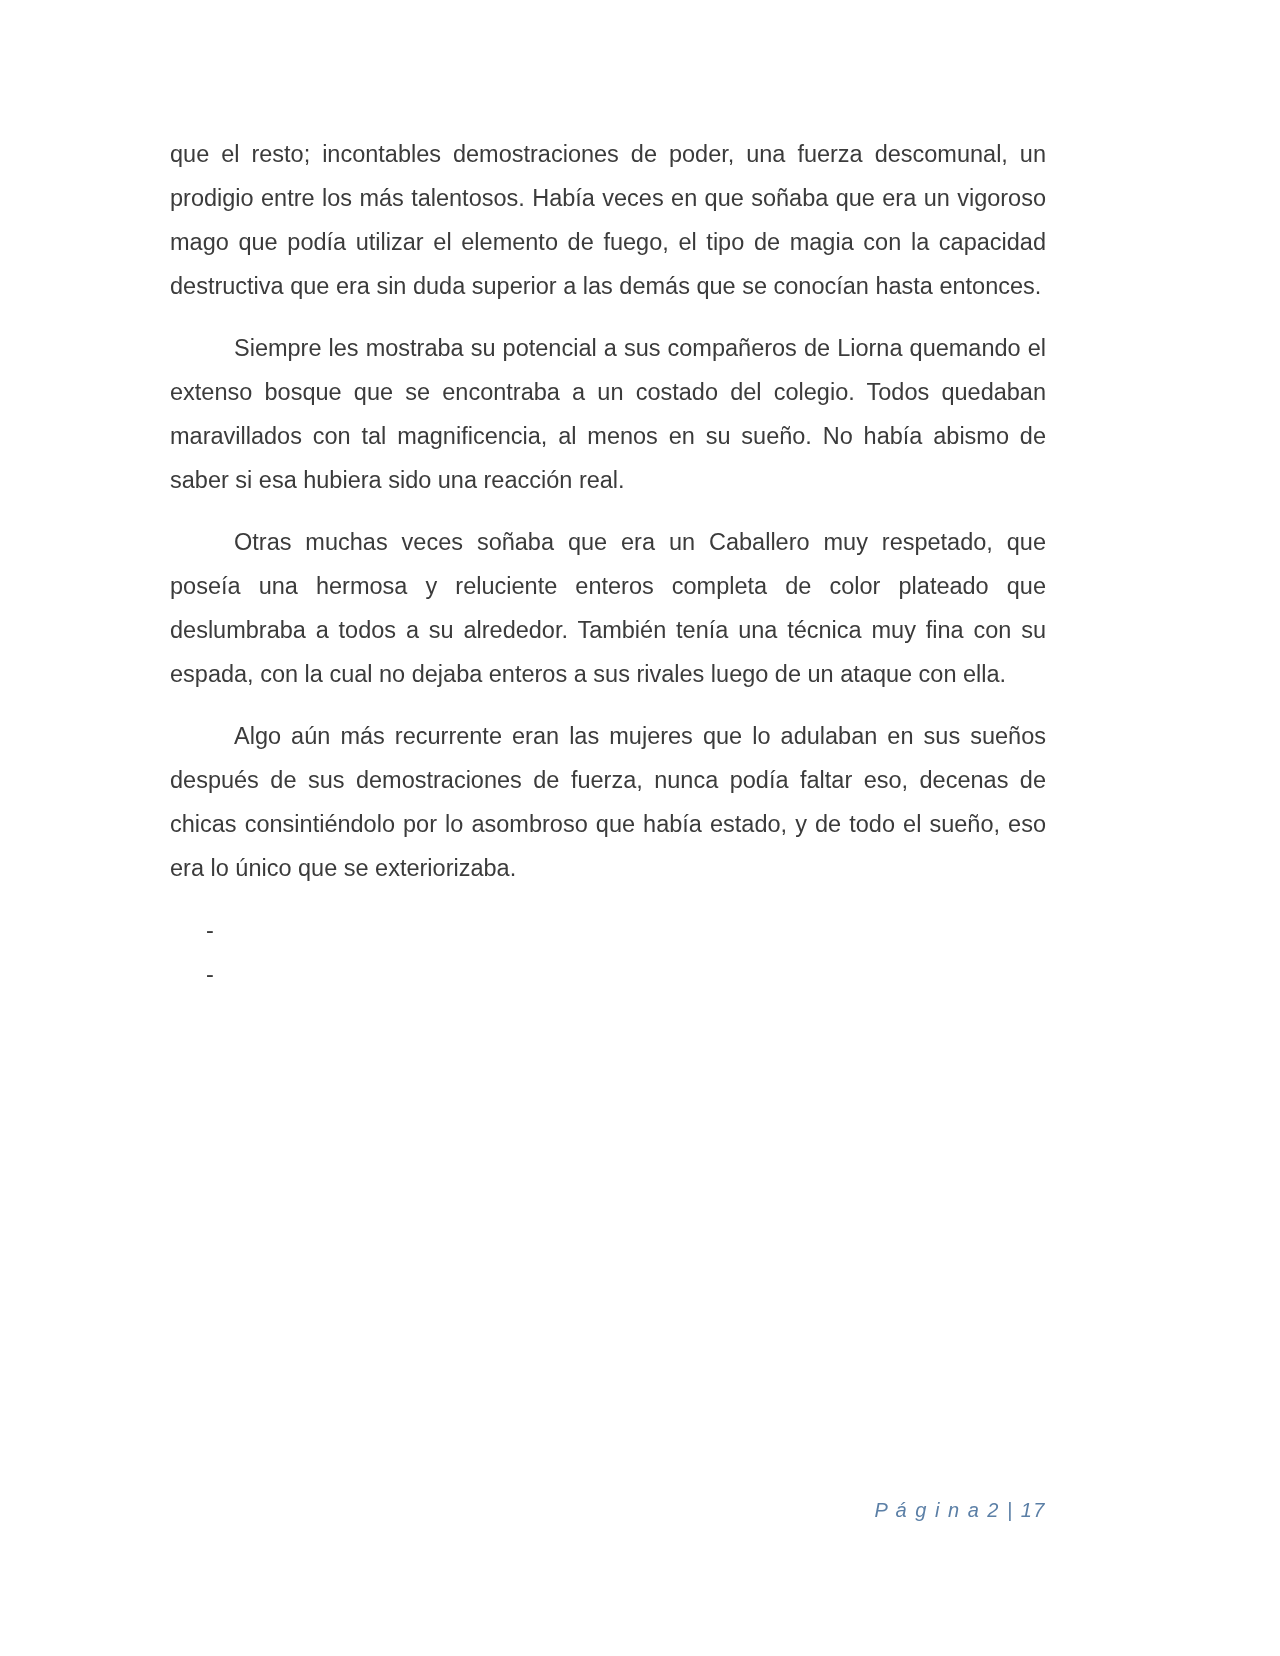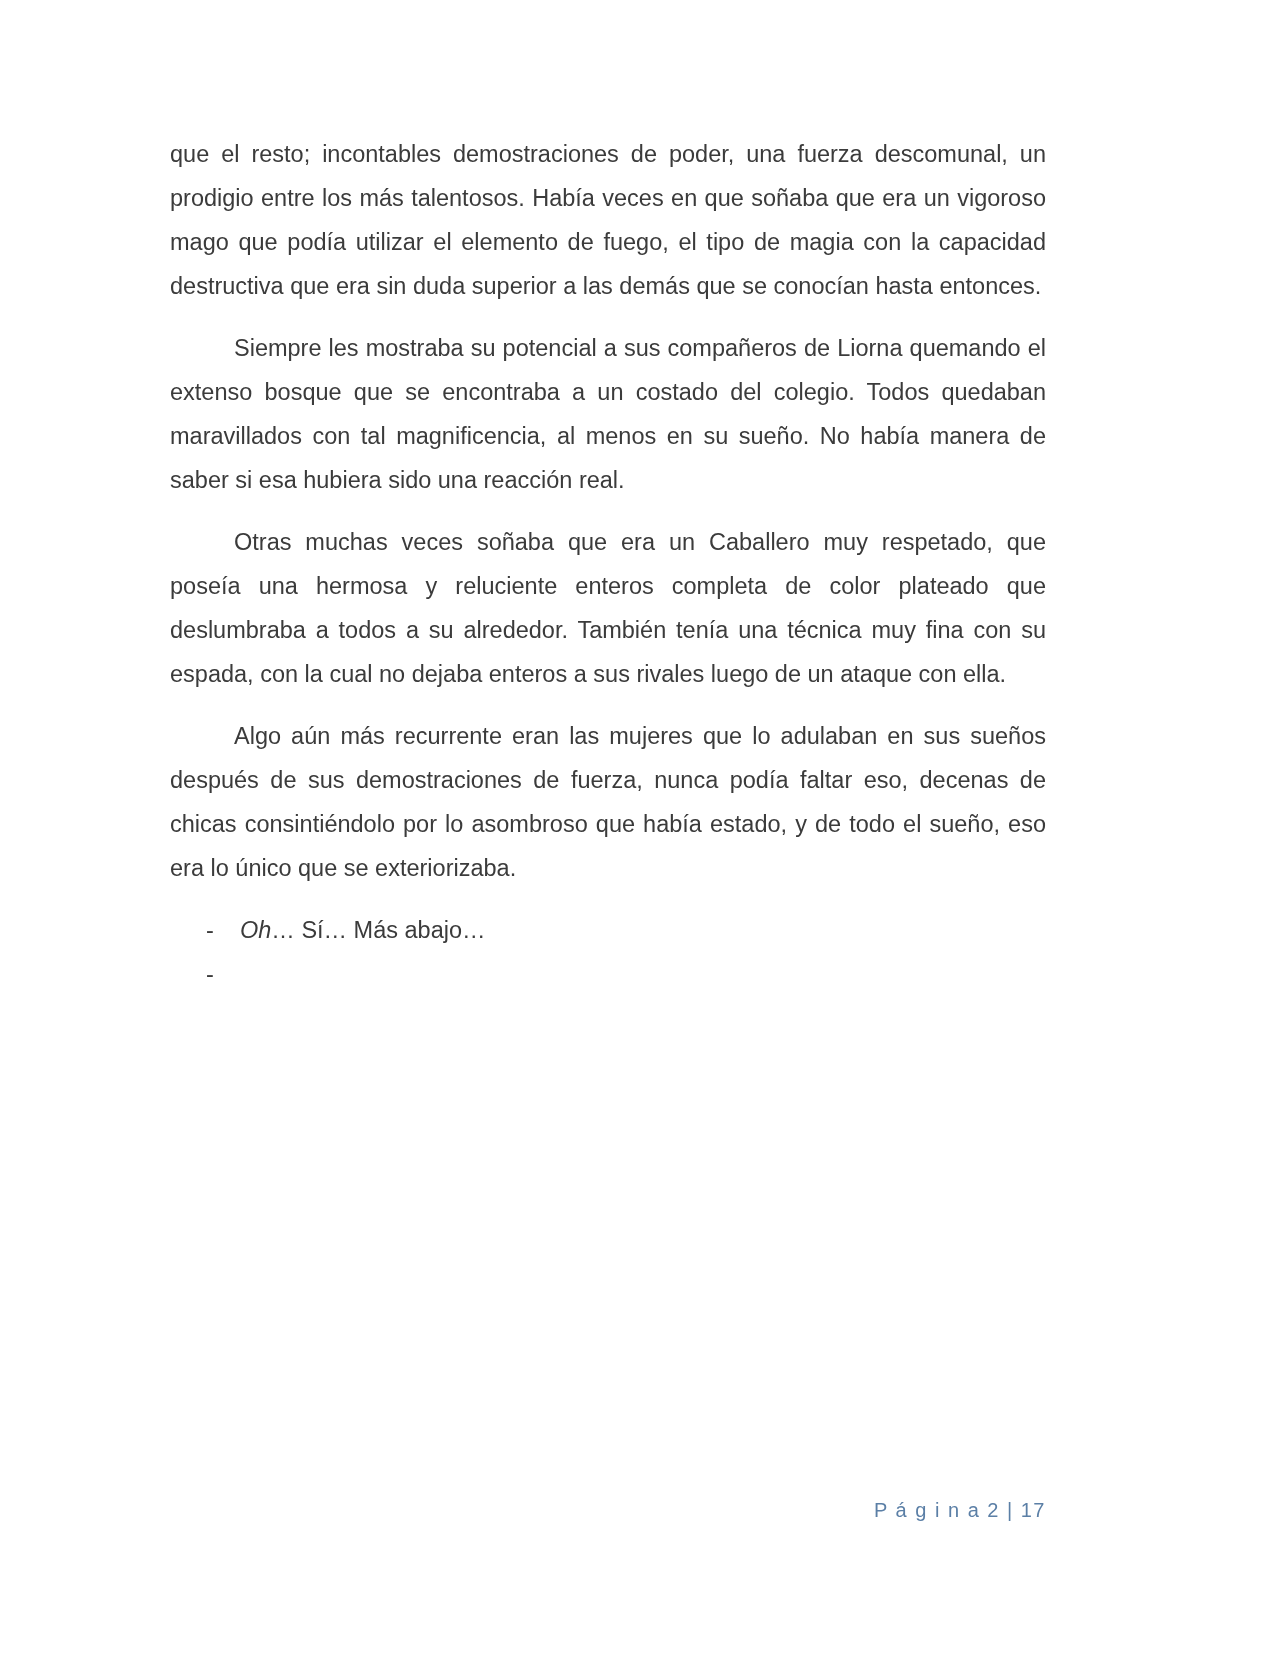--- a/index.html
+++ b/index.html
@@ -54,41 +54,41 @@
   }
   .page-footer {
     position: absolute;
     right: 234px;
     bottom: 178px;
     font-size: 20px;
     line-height: 24px;
     letter-spacing: 1.5px;
     color: var(--footer-color);
     white-space: nowrap;
+    font-style: italic;
   }
 </style>
 </head>
 <body>
 
 <div class="page">
   <div class="body-text">
 
     <p class="no-indent">que el resto; incontables demostraciones de poder, una fuerza descomunal, un prodigio entre los más talentosos. Había veces en que soñaba que era un vigoroso mago que podía utilizar el elemento de fuego, el tipo de magia con la capacidad destructiva que era sin duda superior a las demás que se conocían hasta entonces.</p>
 
-    <p class="indent">Siempre les mostraba su potencial a sus compañeros de Liorna quemando el extenso bosque que se encontraba a un costado del colegio. Todos quedaban maravillados con tal magnificencia, al menos en su sueño. No había manera de saber si esa hubiera sido una reacción real.</p>
+    <p class="indent">Siempre les mostraba su potencial a sus compañeros de Liorna quemando el extenso bosque que se encontraba a un costado del colegio. Todos quedaban maravillados con tal magnificencia, al menos en su sueño. No había abismo de saber si esa hubiera sido una reacción real.</p>
 
     <p class="indent">Otras muchas veces soñaba que era un Caballero muy respetado, que poseía una hermosa y reluciente enteros completa de color plateado que deslumbraba a todos a su alrededor. También tenía una técnica muy fina con su espada, con la cual no dejaba enteros a sus rivales luego de un ataque con ella.</p>
 
 
     <p class="indent">Algo aún más recurrente eran las mujeres que lo adulaban en sus sueños después de sus demostraciones de fuerza, nunca podía faltar eso, decenas de chicas consintiéndolo por lo asombroso que había estado, y de todo el sueño, eso era lo único que se exteriorizaba.</p>
 
     <div class="dialogue">
       <div class="dialogue-line">
         <span class="marker">-</span>
-        <span class="dialogue-text"><em>Oh</em><span>… Sí… Más abajo…</span></span>
       </div>
       <div class="dialogue-line">
         <span class="marker">-</span>
       </div>
     </div>
 
 
   </div>
 
   <div class="page-footer">P á g i n a 2 | 17</div>

